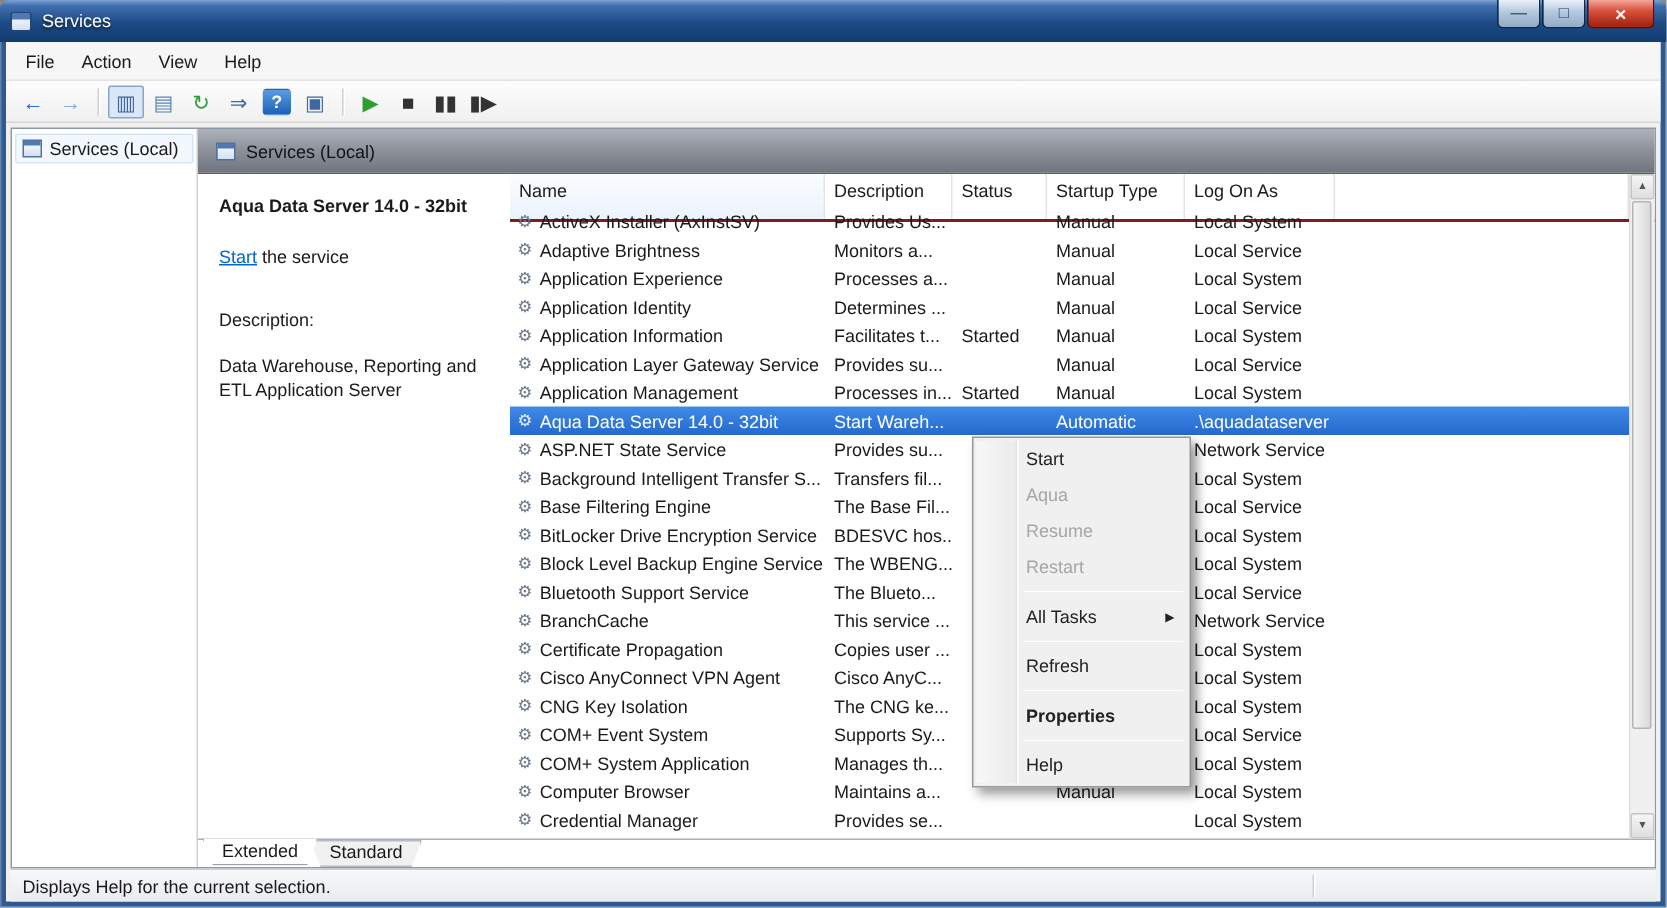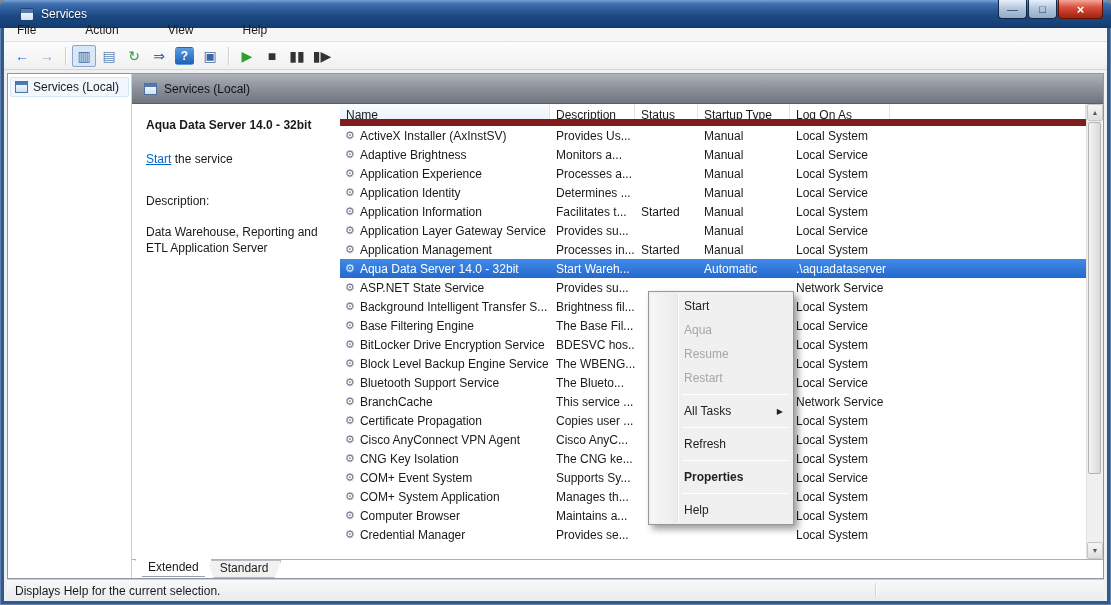--- a/index.html
+++ b/index.html
@@ -2,40 +2,40 @@
 <html><head>
 <meta charset="utf-8">
 <style>
   * { margin:0; padding:0; box-sizing:border-box; }
   html,body { width:1111px; height:605px; overflow:hidden; }
   body { font-family:"Liberation Sans", sans-serif; font-size:12px; color:#1a1a1a; background:#888; position:relative; }
 
   
   .window { position:absolute; inset:0; background:#2e5a92; border-radius:7px 7px 0 0;
             box-shadow:inset 0 0 0 1px rgba(255,255,255,.25); }
-  .titlebar { height:28px; display:flex; align-items:center; padding:0 20px; position:relative;
+  .titlebar { height:28px; display:flex; align-items:center; padding:0 7px; position:relative;
               background:linear-gradient(180deg,#7ba2d4 0%,#3f6fae 14%,#1d4a85 55%,#123c70 100%);
               border-radius:6px 6px 0 0; }
   .title-icon { width:14px; height:13px; position:relative; background:linear-gradient(#fefefe,#cfe0f3);
                 border:1px solid #24466e; border-radius:2px; }
   .title-icon::before { content:""; position:absolute; left:0; right:0; top:0; height:4px; background:#4e79b4; }
   .title-text { color:#fff; margin-left:7px; text-shadow:0 1px 2px rgba(0,0,0,.65); }
   .win-controls { position:absolute; right:8px; top:0; display:flex; }
   .win-btn { height:19px; width:29px; display:flex; align-items:center; justify-content:center;
              font-size:11px; color:#1c3least; color:#17365c; border:1px solid #10294a; border-top:none;
              background:linear-gradient(#e9f1fa,#b4c7dd 45%,#93abc7); border-radius:0 0 4px 4px; margin-left:1px; }
   .win-btn.close { width:45px; color:#fff; background:linear-gradient(#f4a79a,#d9513d 40%,#a82814 90%);
                    border-color:#5e0f05; font-size:13px; font-weight:bold; }
 
   .window-body { position:absolute; top:28px; left:4px; right:4px; bottom:4px; background:#f0f0f0;
                  display:flex; flex-direction:column; }
 
   
-  .menubar { height:14px; background:#f6f6f6; border-bottom:1px solid #e2e2e2; display:flex;
-             align-items:flex-end; padding-left:4px;gap:31px; }
+  .menubar { height:26px; background:#f6f6f6; border-bottom:1px solid #e2e2e2; display:flex;
+             align-items:center; padding-left:4px; }
   .menu-item { padding:4px 9px; }
   .toolbar { height:28px; background:linear-gradient(#fdfdfd,#f0f0f0); border-bottom:1px solid #d6d6d6;
              display:flex; align-items:center; padding-left:6px; gap:1px; }
   .tb-icon { min-width:24px; height:22px; display:flex; align-items:center; justify-content:center;
              font-size:14px; border:1px solid transparent; border-radius:2px; }
   .tb-icon.pressed { background:#d9e7f7; border-color:#89a6c9; }
   .tb-icon.badge { min-width:19px; height:18px; margin:0 3px; background:linear-gradient(#5a9be0,#2061b8);
                    border-radius:3px; font-weight:bold; font-size:12px; }
   .tb-sep { width:1px; height:18px; background:#cfcfcf; margin:0 5px; box-shadow:1px 0 0 #fff; }
 
@@ -56,21 +56,21 @@
 
   .extended { width:208px; flex:none; padding:14px 10px 0 14px; overflow:hidden; }
   .ext-title { font-weight:bold; margin-bottom:20px; }
   .ext-start { margin-bottom:28px; }
   .link { color:#0066cc; text-decoration:underline; cursor:pointer; }
   .ext-desc-label { margin-top:28px; }
   .ext-desc { margin-top:17px; line-height:1.3; }
 
   .tablewrap { flex:1; min-width:0; position:relative; overflow:hidden; }
   .thead, .trow { display:grid; grid-template-columns:210px 85px 63px 92px 100px 1fr; }
-  .thead { height:22px; border-bottom:7px solid #7f1d1d; padding-right:17px; }
+  .thead { height:32px; border-bottom:2px solid #7f1d1d; padding-right:17px; }
   .th { border-right:1px solid #e3e3e3; padding:4px 4px 0 6px; white-space:nowrap; overflow:hidden; }
   .th.name-col { background:linear-gradient(#fbfdff,#eaf3fc); }
   .tbody { position:absolute; top:22px; left:0; right:17px; bottom:0; overflow:hidden; }
   .trow { height:19px; align-items:center; }
   .td { padding:0 4px 0 6px; white-space:nowrap; overflow:hidden; }
   .td.name { display:flex; align-items:center; gap:5px; padding-left:5px; }
   .gear { color:#67778c; font-size:11px; flex:none; }
   .trow.selected { background:linear-gradient(#3f8ae8,#2569cd); color:#fff; }
   .trow.selected .gear { color:#e8f0fa; }
 
@@ -285,21 +285,21 @@
                   <div class="td status"></div>
                   <div class="td startup"></div>
                   <div class="td logon">Network Service</div>
                   <div class="td"></div>
                 </div>
                 <div class="trow">
                   <div class="td name">
                     <span class="gear">⚙</span>
                     <span>Background Intelligent Transfer S...</span>
                   </div>
-                  <div class="td description">Brightness fil...</div>
+                  <div class="td description">Transfers fil...</div>
                   <div class="td status"></div>
                   <div class="td startup"></div>
                   <div class="td logon">Local System</div>
                   <div class="td"></div>
                 </div>
                 <div class="trow">
                   <div class="td name">
                     <span class="gear">⚙</span>
                     <span>Base Filtering Engine</span>
                   </div>

